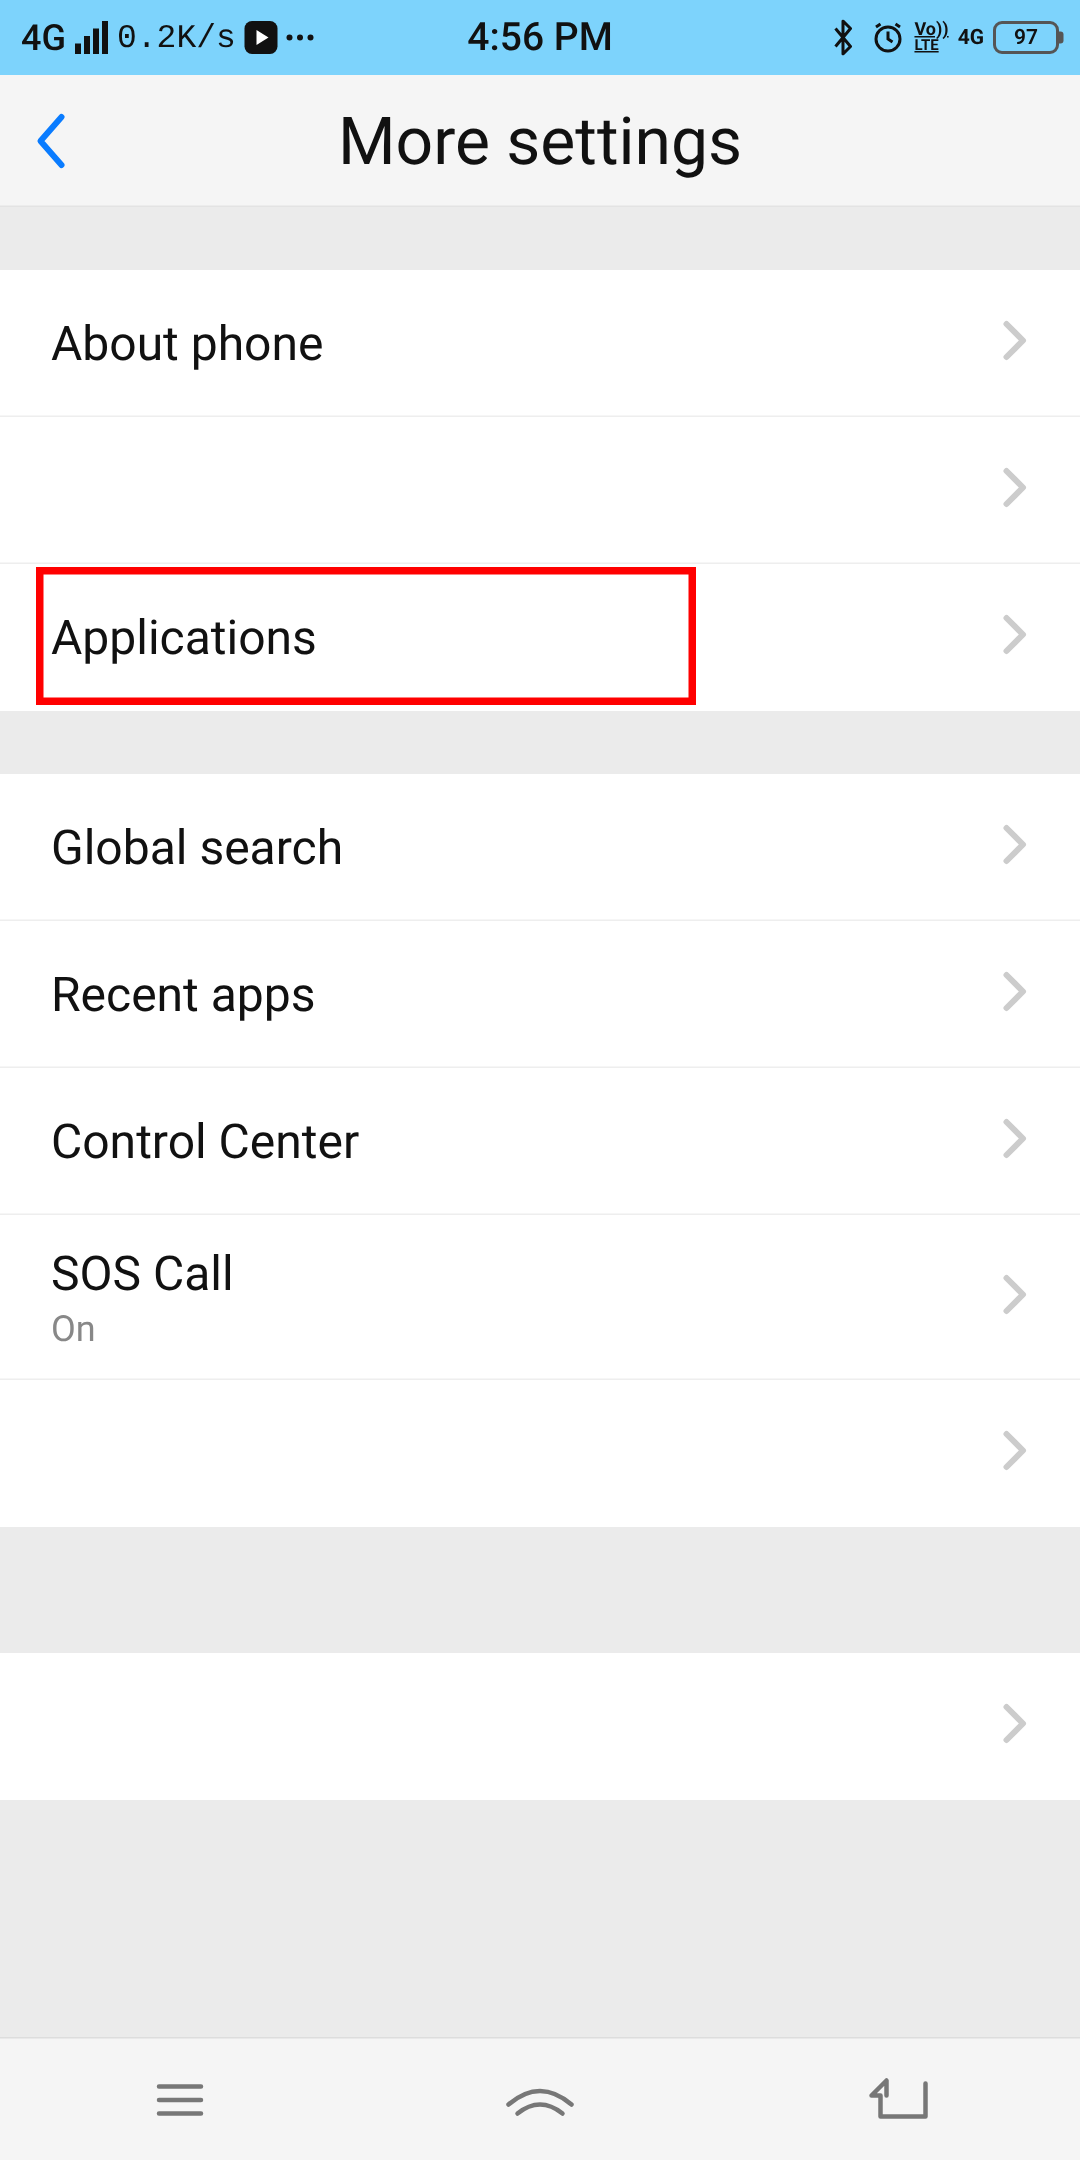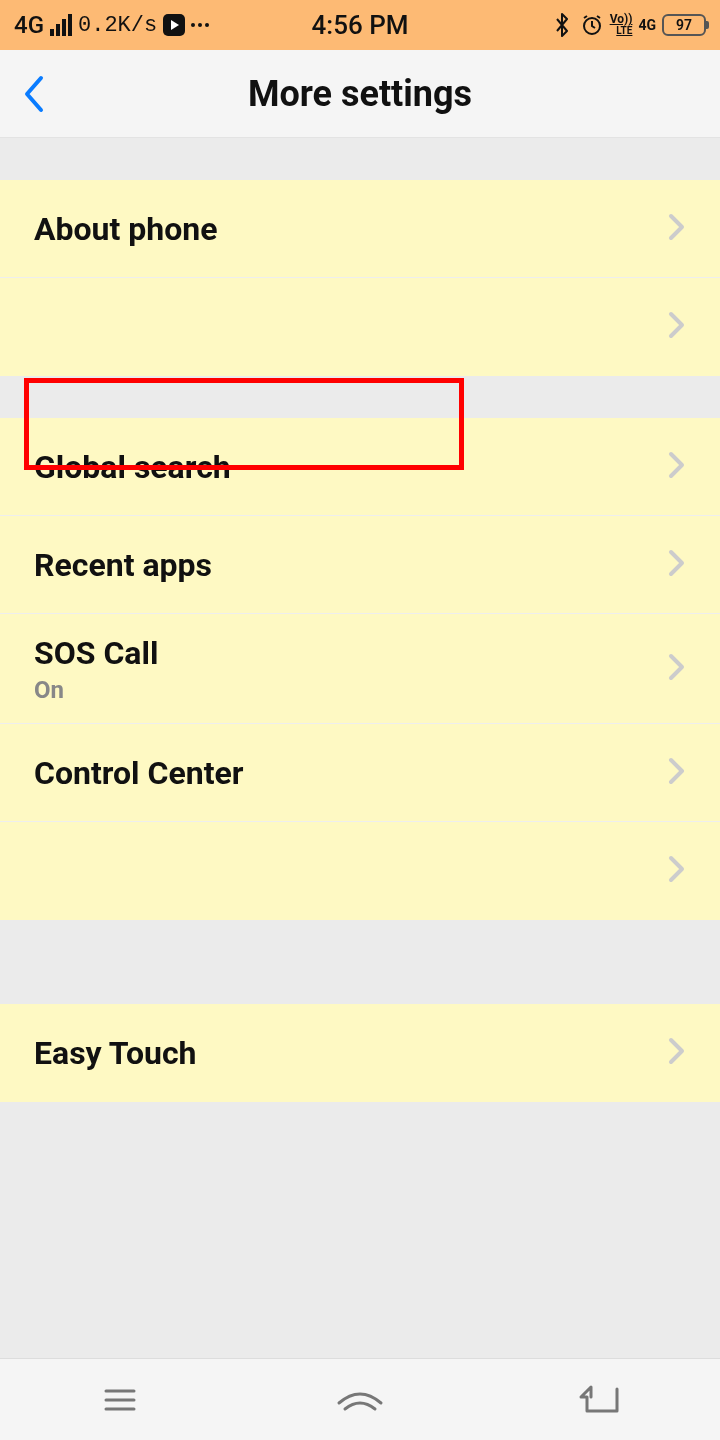--- a/index.html
+++ b/index.html
@@ -20,21 +20,21 @@
       width: 720px;
       height: 1440px;
       display: flex;
       flex-direction: column;
       background: #ebebeb;
     }
 
     
     .status-bar {
       height: 50px;
-      background: #fdba74;
+      background: #7dd3fc;
       display: flex;
       align-items: center;
       padding: 0 14px;
       font-size: 24px;
       font-weight: 500;
       color: #111;
     }
     .status-left {
       display: flex;
       align-items: center;
@@ -90,21 +90,21 @@
       width: 4px; height: 4px; background: #111; border-radius: 50%;
     }
     .bt-icon, .alarm-icon {
       width: 24px; height: 24px;
       display:inline-flex;align-items:center;justify-content:center;
     }
     .volte {
       font-size: 12px;
       line-height: 12px;
       font-weight: 700;
-      text-align: right;
+      text-align: left;
       text-decoration: underline;
     }
     .volte small { display:block; font-size:10px; }
     .net4g {
       font-size: 14px;
       font-weight:700;
     }
     .battery {
       display: flex;
       align-items: center;
@@ -145,33 +145,32 @@
       width: 70px;
       height: 88px;
       display: flex;
       align-items: center;
       justify-content: center;
     }
     .header-title {
       position: absolute;
       left: 50%;
       transform: translateX(-50%);
-      font-size: 36px;
-      font-weight: 700;
+      font-size: 44px;
+      font-weight: 400;
       color: #111;
     }
 
     .section-gap {
       height: 42px;
       background: #ebebeb;
     }
 
     .group {
-      background: #fef9c3;
-      font-weight: bold;
+      background: #ffffff;
     }
     .row {
       min-height: 98px;
       padding: 20px 34px;
       display: flex;
       align-items: center;
       border-bottom: 1px solid #eee;
       position: relative;
     }
     .group .row:last-child {
@@ -288,85 +287,92 @@
           </svg>
       </span>
     </div>
     <div class="row">
       <span class="chevron">
         <svg width="18" height="28" viewBox="0 0 18 28">
             <path d="M3 3 L14 14 L3 25" stroke="#ccc" stroke-width="4" fill="none" stroke-linecap="round" stroke-linejoin="round"></path>
           </svg>
       </span>
     </div>
+    <div class="row">
+      <div class="row-texts">
+        <div class="row-label">Applications</div>
+      </div>
+      <span class="chevron">
+        <svg width="18" height="28" viewBox="0 0 18 28">
+            <path d="M3 3 L14 14 L3 25" stroke="#ccc" stroke-width="4" fill="none" stroke-linecap="round" stroke-linejoin="round"></path>
+          </svg>
+      </span>
+    </div>
   </div>
 
   <div class="section-gap"></div>
 
   <div class="group">
     <div class="row">
       <div class="row-texts">
         <div class="row-label">Global search</div>
       </div>
       <span class="chevron">
         <svg width="18" height="28" viewBox="0 0 18 28">
             <path d="M3 3 L14 14 L3 25" stroke="#ccc" stroke-width="4" fill="none" stroke-linecap="round" stroke-linejoin="round"></path>
           </svg>
       </span>
     </div>
     <div class="row">
       <div class="row-texts">
         <div class="row-label">Recent apps</div>
+      </div>
+      <span class="chevron">
+        <svg width="18" height="28" viewBox="0 0 18 28">
+            <path d="M3 3 L14 14 L3 25" stroke="#ccc" stroke-width="4" fill="none" stroke-linecap="round" stroke-linejoin="round"></path>
+          </svg>
+      </span>
+    </div>
+    <div class="row">
+      <div class="row-texts">
+        <div class="row-label">Control Center</div>
       </div>
       <span class="chevron">
         <svg width="18" height="28" viewBox="0 0 18 28">
             <path d="M3 3 L14 14 L3 25" stroke="#ccc" stroke-width="4" fill="none" stroke-linecap="round" stroke-linejoin="round"></path>
           </svg>
       </span>
     </div>
     <div class="row" style="min-height:110px;padding-top:14px;padding-bottom:14px;">
       <div class="row-texts">
         <div class="row-label">SOS Call</div>
         <div class="row-sub">On</div>
       </div>
       <span class="chevron">
         <svg width="18" height="28" viewBox="0 0 18 28">
             <path d="M3 3 L14 14 L3 25" stroke="#ccc" stroke-width="4" fill="none" stroke-linecap="round" stroke-linejoin="round"></path>
           </svg>
       </span>
     </div>
     <div class="row">
-      <div class="row-texts">
-        <div class="row-label">Control Center</div>
-      </div>
-      <span class="chevron">
-        <svg width="18" height="28" viewBox="0 0 18 28">
-            <path d="M3 3 L14 14 L3 25" stroke="#ccc" stroke-width="4" fill="none" stroke-linecap="round" stroke-linejoin="round"></path>
-          </svg>
-      </span>
-    </div>
-    <div class="row">
       <span class="chevron">
         <svg width="18" height="28" viewBox="0 0 18 28">
             <path d="M3 3 L14 14 L3 25" stroke="#ccc" stroke-width="4" fill="none" stroke-linecap="round" stroke-linejoin="round"></path>
           </svg>
       </span>
     </div>
   </div>
 
   <div class="section-gap"></div>
 
 
   <div class="section-gap"></div>
 
   <div class="group">
     <div class="row">
-      <div class="row-texts">
-        <div class="row-label">Easy Touch</div>
-      </div>
       <span class="chevron">
         <svg width="18" height="28" viewBox="0 0 18 28">
             <path d="M3 3 L14 14 L3 25" stroke="#ccc" stroke-width="4" fill="none" stroke-linecap="round" stroke-linejoin="round"></path>
           </svg>
       </span>
     </div>
   </div>
 
   <div class="nav-bar">
     <div class="nav-btn">

